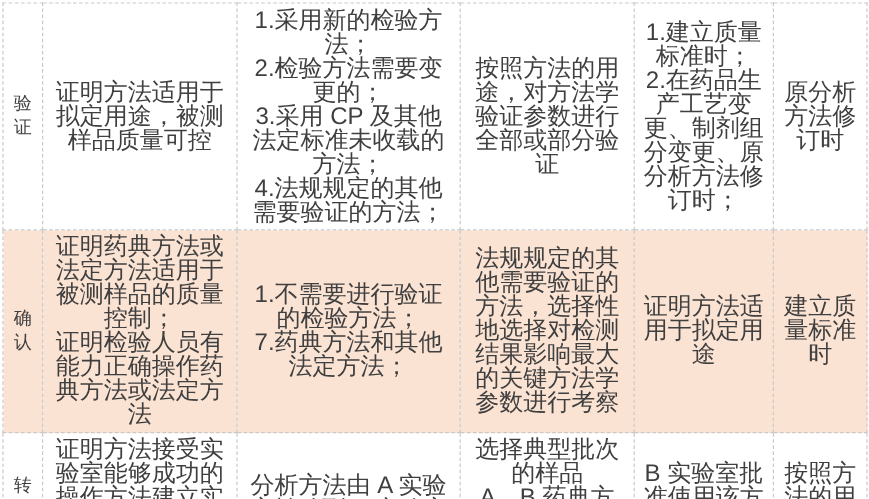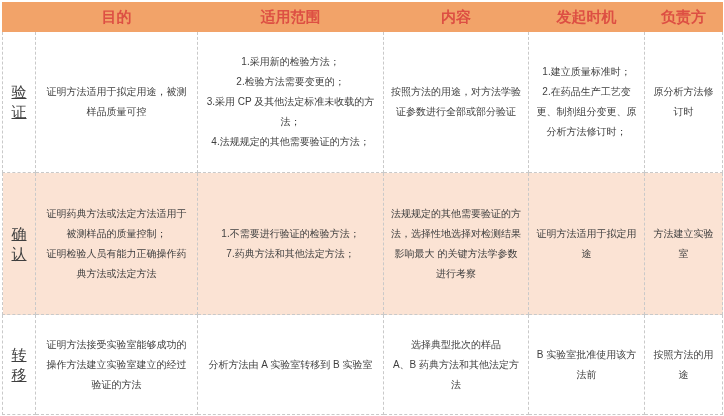--- a/index.html
+++ b/index.html
@@ -30,75 +30,67 @@
     color:var(--header-text);
     font-size:15px;font-weight:bold;
     height:28px;text-align:center;vertical-align:middle;
     border:1px solid var(--header-bg);
     border-left:1px solid rgba(255,255,255,0.55);
     padding:0;
   }
   th:first-child{border-left:1px solid var(--header-bg);}
   td{
     border:1px dashed var(--grid);
-    font-size:10px;color:var(--body-text);
+    font-size:20px;color:var(--body-text);
     text-align:center;vertical-align:middle;
     padding:4px 6px;line-height:20px;
     white-space:pre-line;
     background:#ffffff;
   }
   tr.alt td{background:var(--row-alt-bg);}
-  td.row-label{padding:21px 2px;font-size:15px;text-decoration:underline;}
+  td.row-label{padding:21px 2px;font-size:15px;}
   tr.r1{height:141px;}
   tr.r2{height:142px;}
   tr.r3{height:100px;}
 </style>
 </head>
 <body>
 
 <div class="wrap">
   <table>
     <colgroup>
       <col class="c-label">
         <col class="c-purpose">
         <col class="c-scope">
       <col class="c-content">
         <col class="c-timing">
         <col class="c-resp">
     </colgroup>
     <tbody>
-        <tr>
-      <th></th>
-      <th>目的</th>
-      <th>适用范围</th>
-      <th>内容</th>
-      <th>发起时机</th>
-      <th>负责方</th>
-    </tr>
     <tr class="r1">
       <td class="row-label">验证</td>
       <td>证明方法适用于拟定用途，被测样品质量可控</td>
       <td>1.采用新的检验方法；
 2.检验方法需要变更的；
 3.采用 CP 及其他法定标准未收载的方法；
 4.法规规定的其他需要验证的方法；</td>
       <td>按照方法的用途，对方法学验证参数进行全部或部分验证</td>
       <td>1.建立质量标准时；
 2.在药品生产工艺变更、制剂组分变更、原分析方法修订时；</td>
       <td>原分析方法修订时</td>
     </tr>
     <tr class="r2 alt">
       <td class="row-label">确认</td>
       <td>证明药典方法或法定方法适用于被测样品的质量控制；
 证明检验人员有能力正确操作药典方法或法定方法</td>
       <td>1.不需要进行验证的检验方法；
 7.药典方法和其他法定方法；</td>
       <td>法规规定的其他需要验证的方法，选择性地选择对检测结果影响最大 的关键方法学参数进行考察</td>
       <td>证明方法适用于拟定用途</td>
-      <td>方法建立实验室</td>
+      <td>建立质量标准时</td>
     </tr>
     <tr class="r3">
       <td class="row-label">转移</td>
       <td>证明方法接受实验室能够成功的操作方法建立实验室建立的经过验证的方法</td>
       <td>分析方法由 A 实验室转移到 B 实验室</td>
       <td>选择典型批次的样品
 A、B 药典方法和其他法定方法</td>
       <td>B 实验室批准使用该方法前</td>
       <td>按照方法的用途</td>
     </tr>

